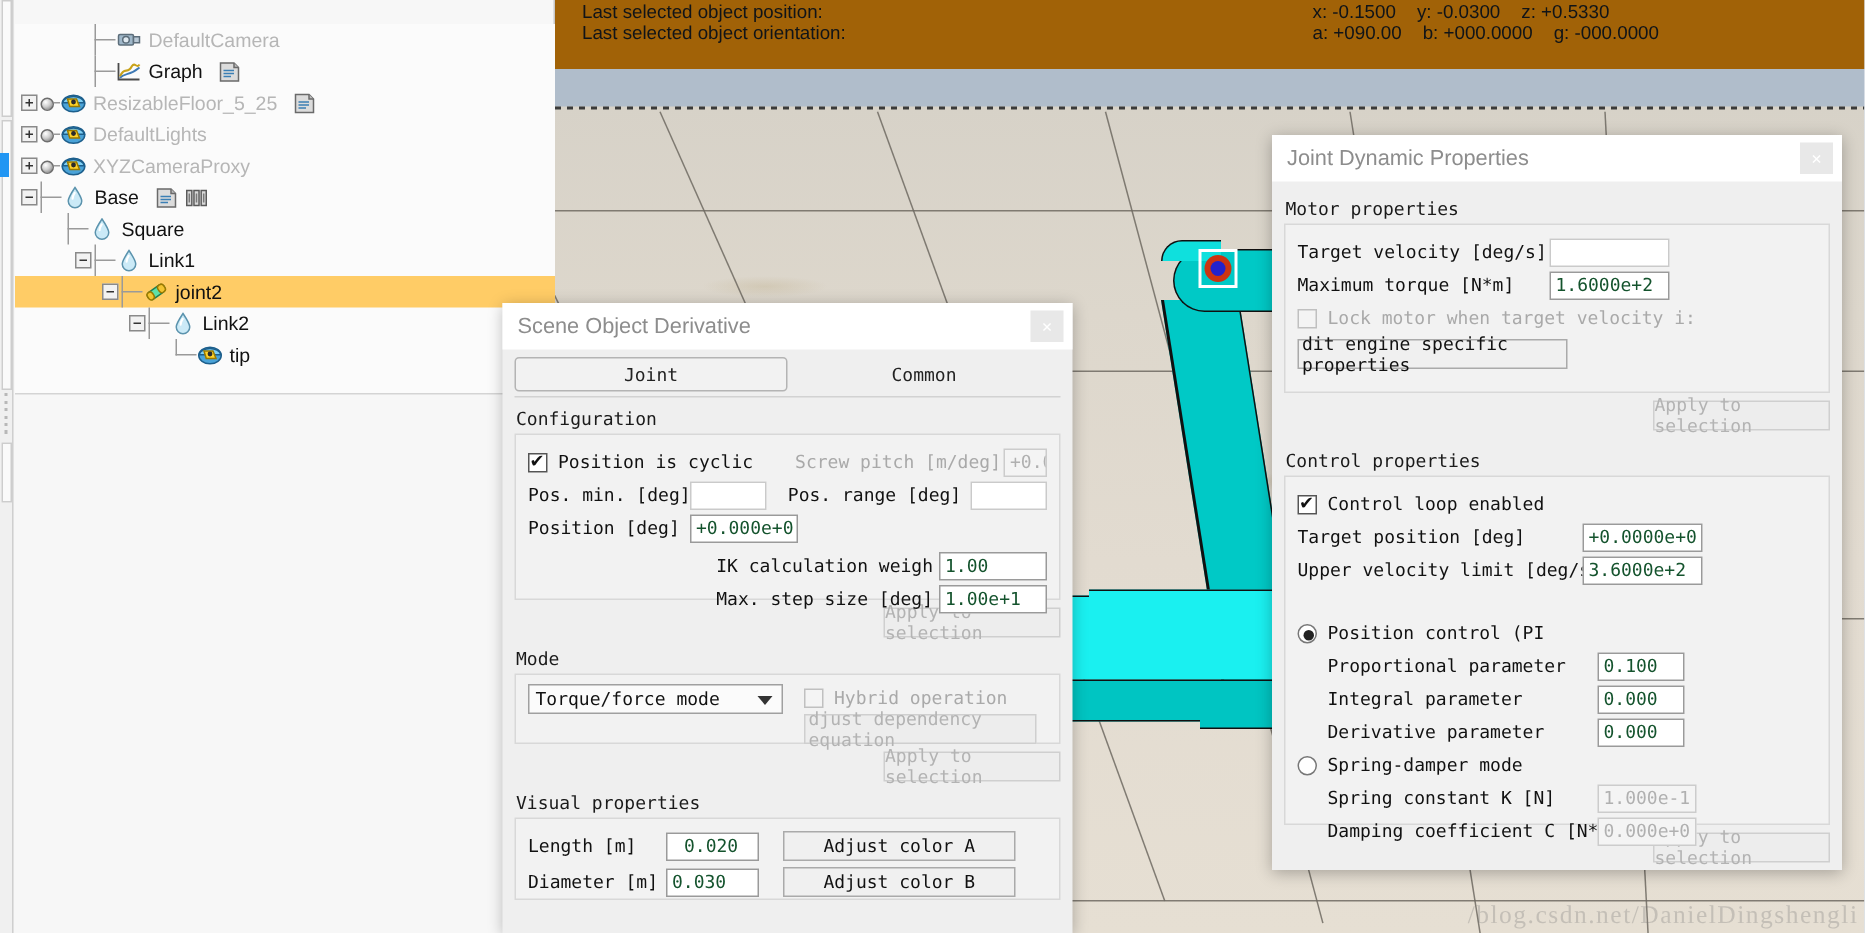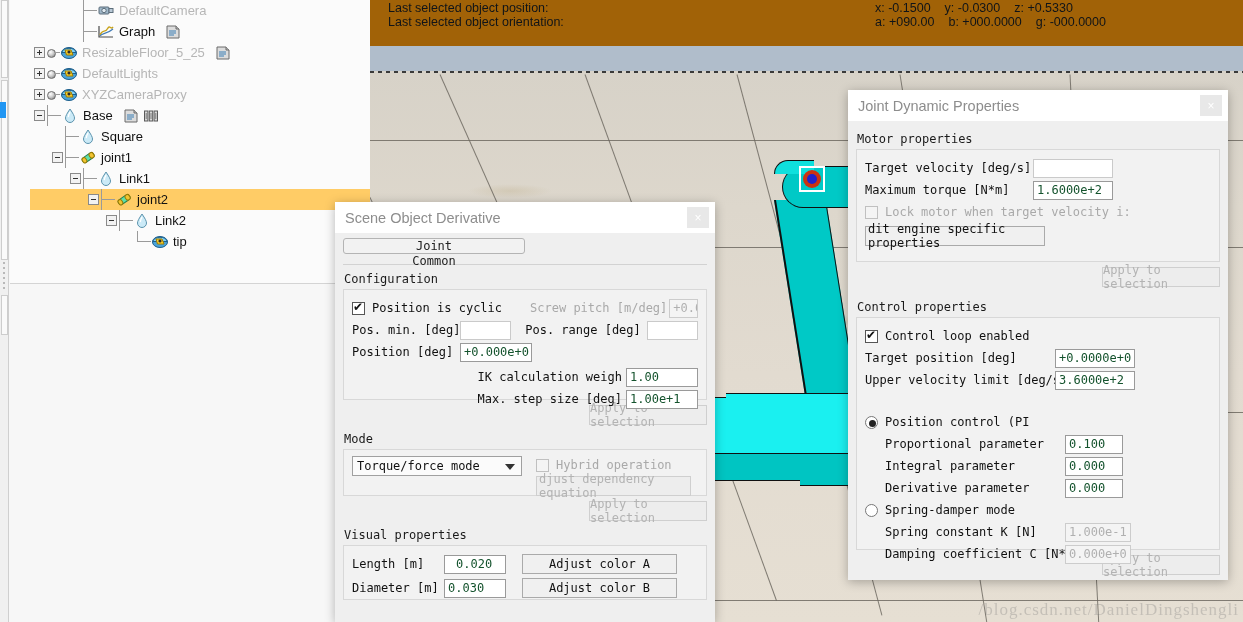--- a/index.html
+++ b/index.html
@@ -38,27 +38,26 @@
     width: 6px; height: 16px;
     background: #2196f3;
   }
   #left-edge-dots {
     position: absolute; left: 3px; top: 262px;
     width: 2px; height: 28px;
     background-image: repeating-linear-gradient(to bottom,#b8b8b8 0 2px,transparent 2px 5px);
   }
 
   #tree {
-    position: absolute; left: 10px; top: 0;
-    width: 360px; height: 284px;
+    position: absolute; left: 10px; top: 16px;
+    width: 360px; height: 247px;
     background: #fbfbfb;
     border-bottom: 1px solid #d4d4d4;
     overflow: hidden;
     padding-top: 0px;
-    padding-left: 20px;
   }
   .tree-row {
     position: relative;
     height: 21px;
     display: flex; align-items: center;
     white-space: nowrap;
     font-size: 13px;
     color: #111;
   }
   .tree-row.selected { background: #ffcc66; }
@@ -260,21 +259,20 @@
     background: #e8e8e8;
     color: #ffffff;
     font-size: 12px;
     display: flex; align-items: center; justify-content: center;
   }
   .dlg-body { padding: 0 8px; }
 
   .tabbar {
     display: flex; height: 27px; margin: 5px 0 0 0;
     border-bottom: 1px solid #d2d2d2;
-    flex-direction: column;
   }
   .tab {
     font-family: "DejaVu Sans Mono", monospace;
     font-size: 12px; color: #222;
     display: flex; align-items: center; justify-content: center;
   }
   .tab.active {
     width: 182px; height: 23px;
     background: #f2f2f2;
     border: 1px solid #b4b4b4;
@@ -508,33 +506,20 @@
         </div>
         <div class="tree-row">
           <span class="tree-indent" style="width: 22px;"></span>
           <span class="expander-spacer"></span>
           <span class="connector tee"></span>
           <span class="ic"><svg width="18" height="17" viewBox="0 0 18 17">
               <path d="M9 2 C12 6.5, 13.5 9, 13.5 11 A4.5 4.5 0 0 1 4.5 11 C4.5 9, 6 6.5, 9 2 Z" fill="#cbeaf7" stroke="#5b93ad"></path>
               <path d="M7.4 9.5 C7.4 8, 8 6.8, 8.8 5.6" stroke="#ffffff" stroke-width="1.4" fill="none" stroke-linecap="round"></path>
             </svg></span>
           <span class="label">Square</span>
-        </div>
-        <div class="tree-row">
-          <span class="tree-indent" style="width: 22px;"></span>
-          <span class="expander"></span>
-          <span class="connector tee"></span>
-          <span class="ic"><svg width="18" height="17" viewBox="0 0 18 17">
-              <g transform="rotate(-35 9 8.5)">
-                <rect x="2.5" y="6" width="13" height="5.5" rx="2.6" fill="#5fe0a8" stroke="#1f7d55"></rect>
-                <rect x="2.5" y="6" width="4" height="5.5" rx="2" fill="#f2c431" stroke="#9a7a00"></rect>
-                <rect x="11" y="6" width="4.5" height="5.5" rx="2" fill="#f2c431" stroke="#9a7a00"></rect>
-              </g>
-            </svg></span>
-          <span class="label">joint1</span>
         </div>
         <div class="tree-row">
           <span class="tree-indent" style="width: 40px;"></span>
           <span class="expander"></span>
           <span class="connector tee"></span>
           <span class="ic"><svg width="18" height="17" viewBox="0 0 18 17">
               <path d="M9 2 C12 6.5, 13.5 9, 13.5 11 A4.5 4.5 0 0 1 4.5 11 C4.5 9, 6 6.5, 9 2 Z" fill="#cbeaf7" stroke="#5b93ad"></path>
               <path d="M7.4 9.5 C7.4 8, 8 6.8, 8.8 5.6" stroke="#ffffff" stroke-width="1.4" fill="none" stroke-linecap="round"></path>
             </svg></span>
           <span class="label">Link1</span>

